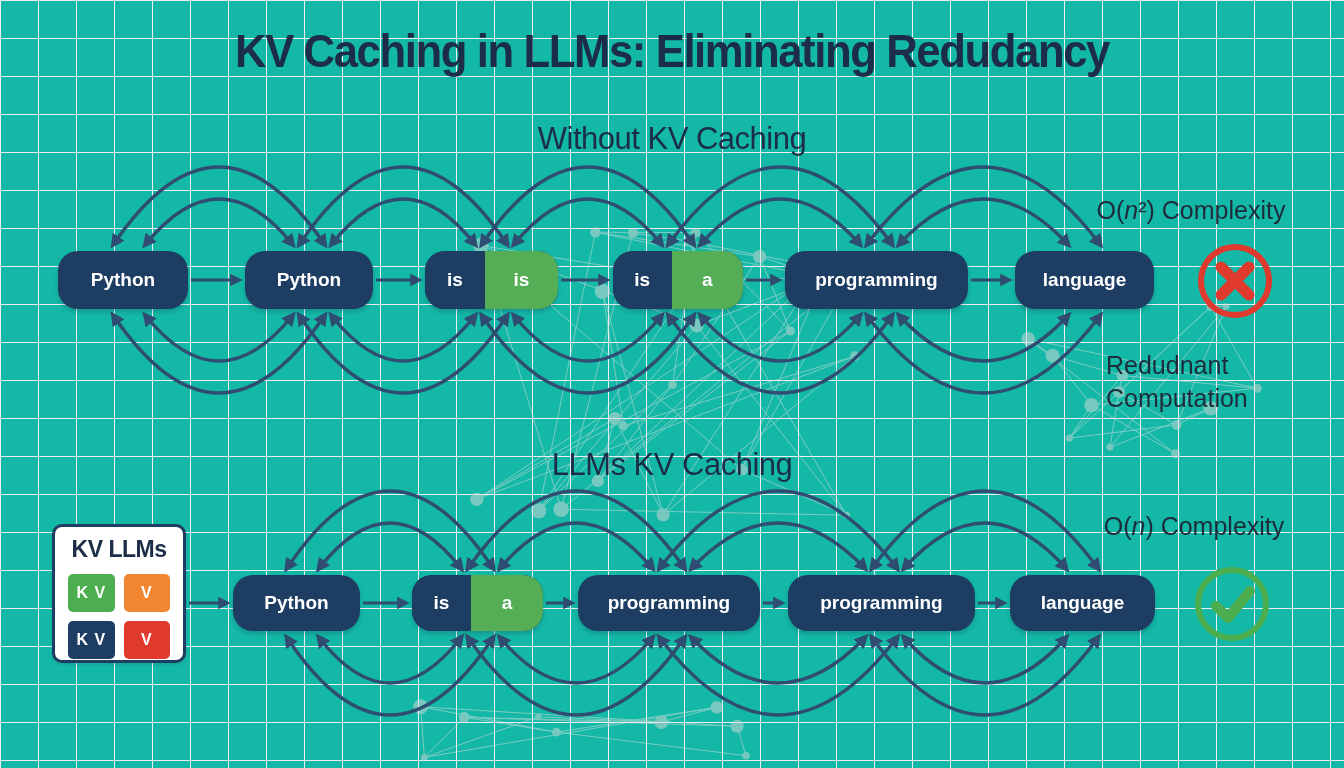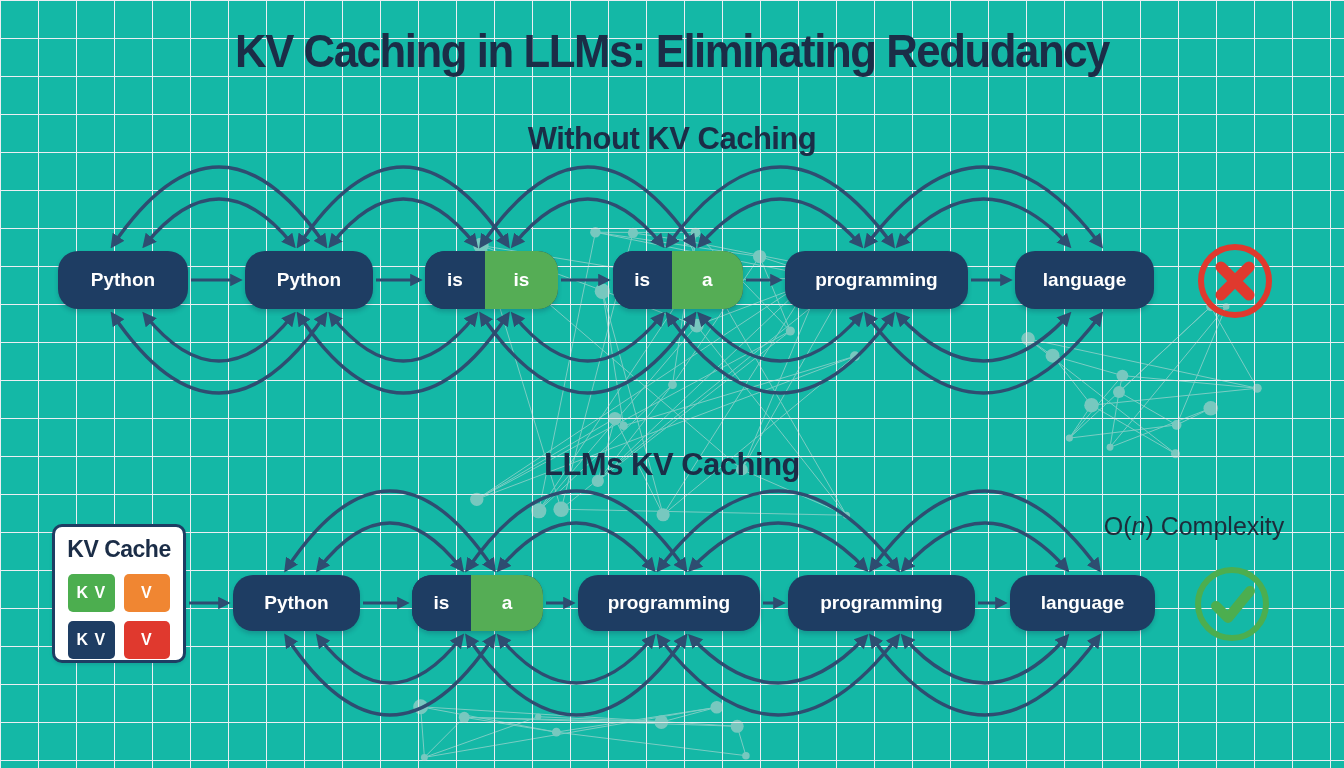--- a/index.html
+++ b/index.html
@@ -17,21 +17,21 @@
   #decor{position:absolute;inset:0;z-index:1;}
   #arrows{position:absolute;inset:0;z-index:2;}
   .layer{position:absolute;inset:0;z-index:3;pointer-events:none;}
   .page-title{
     position:absolute;top:24px;left:0;width:100%;text-align:center;
     font-size:46px;font-weight:bold;color:#1b2d47;letter-spacing:-1.5px;
     transform:scaleX(0.95);margin:0;
   }
   .section-heading{
     position:absolute;width:100%;text-align:center;margin:0;
-    font-size:31px;font-weight:bold;color:#1b2d47;letter-spacing:-0.5px;
+    font-size:31px;font-weight:normal;color:#1b2d47;letter-spacing:-0.5px;
   }
   #heading-without{top:121px;}
   #heading-with{top:447px;}
   .token{
     position:absolute;border-radius:20px;background:#1e3d63;color:#fff;
     font-weight:bold;font-size:19px;display:flex;align-items:center;justify-content:center;
     box-shadow:0 3px 4px rgba(20,40,70,0.22);overflow:hidden;
   }
   .token .half{height:100%;display:flex;align-items:center;justify-content:center;}
   .token .half.navy{background:#1e3d63;width:45%;}
@@ -296,37 +296,41 @@
           <span>programming</span>
         </div>
         <div class="token" style="left: 788px; top: 575px; width: 187px; height: 56px;">
           <span>programming</span>
         </div>
         <div class="token" style="left: 1010px; top: 575px; width: 145px; height: 56px;">
           <span>language</span>
         </div>
       </div>
 
+    <div id="complexity-without" class="complexity">
+      <span>O(</span><span class="var">n</span><span>²) Complexity</span>
+    </div>
     <div id="complexity-with" class="complexity">
       <span>O(</span><span class="var">n</span><span>) Complexity</span>
     </div>
 
+    <div class="note">Redudnant Computation</div>
 
     <svg id="icon-cross" class="status-icon" width="84" height="84">
       <circle cx="42" cy="42" r="34" fill="none" stroke="#e0392e" stroke-width="6"></circle>
       <path d="M28 28 L56 56 M56 28 L28 56" stroke="#e0392e" stroke-width="11" stroke-linecap="round" fill="none"></path>
     </svg>
     <svg id="icon-check" class="status-icon" width="84" height="84">
       <circle cx="42" cy="42" r="34" fill="none" stroke="#4cae4f" stroke-width="6"></circle>
       <path d="M26 44 L38 56 L60 29" stroke="#4cae4f" stroke-width="10" stroke-linecap="round" stroke-linejoin="round" fill="none"></path>
     </svg>
   </div>
 
   <div class="cache-box">
-    <div class="cache-title">KV Cache</div>
+    <div class="cache-title">KV LLMs</div>
     <div class="chips" id="cache-chips">
         <div class="chip" style="background: rgb(76, 174, 79);">K V</div>
         <div class="chip" style="background: rgb(240, 134, 50);">V</div>
         <div class="chip" style="background: rgb(30, 61, 99);">K V</div>
         <div class="chip" style="background: rgb(224, 57, 46);">V</div>
       </div>
   </div>
 </div>
 
 </body></html>

